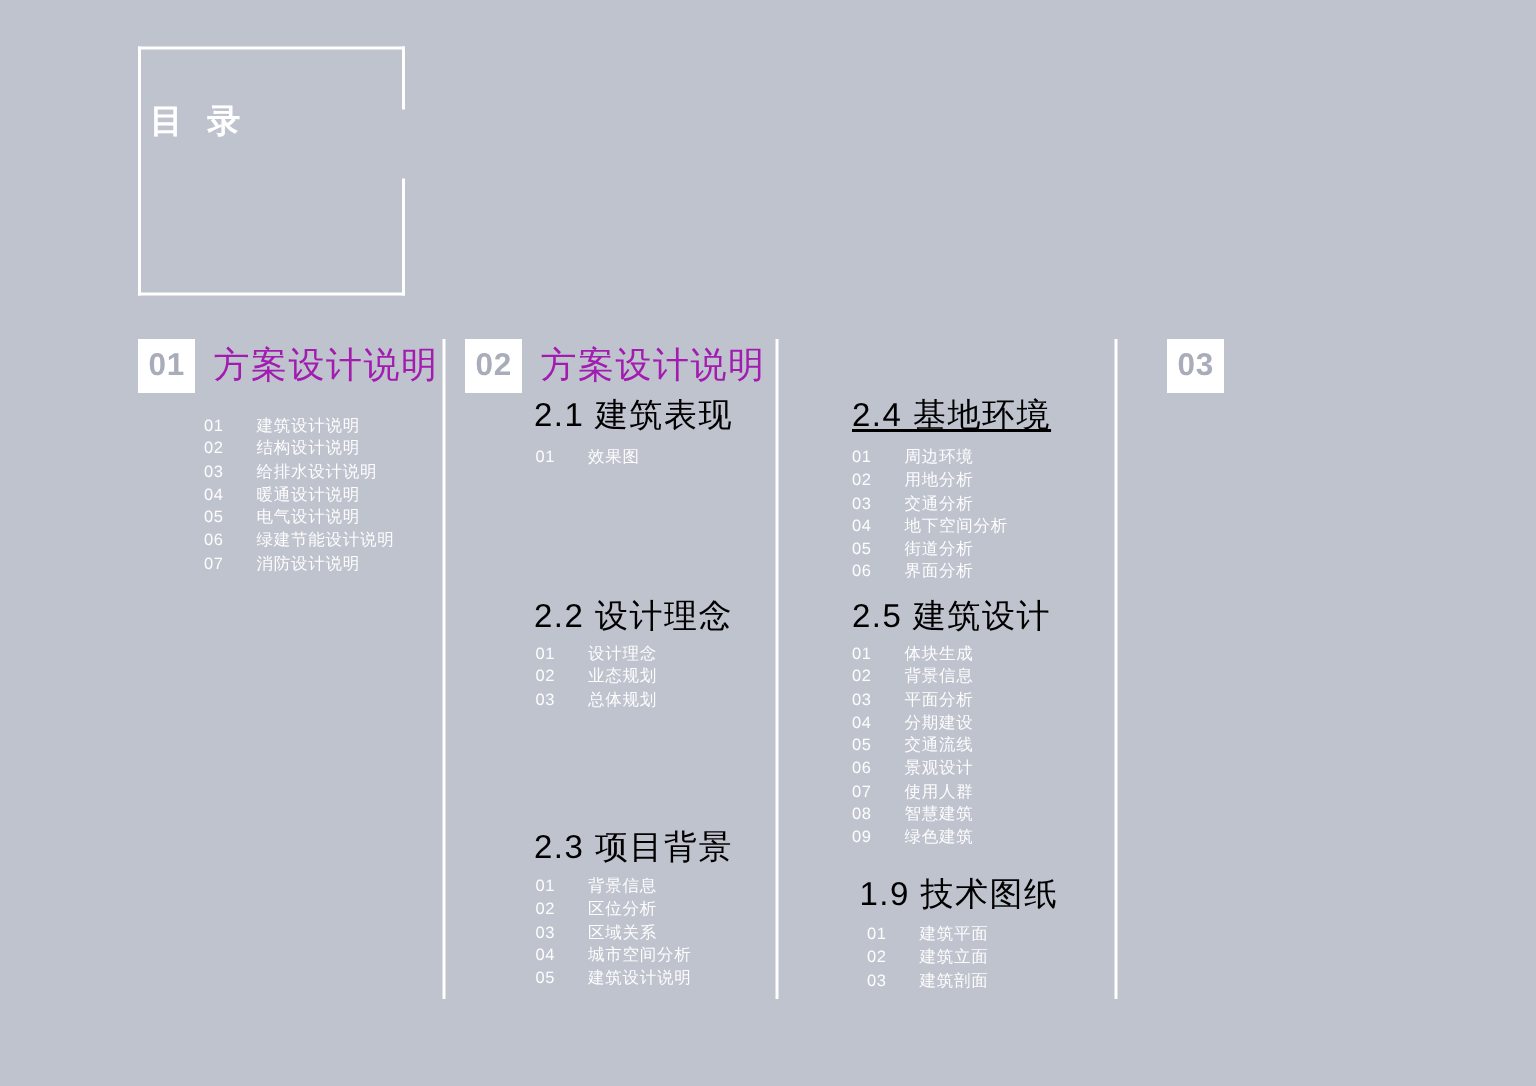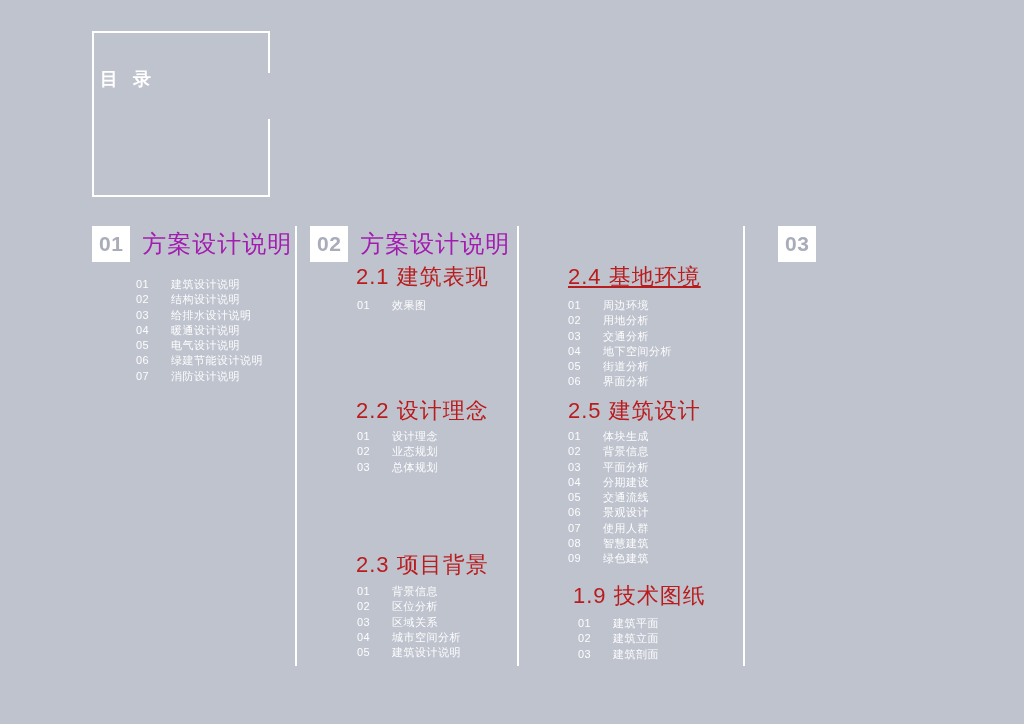--- a/index.html
+++ b/index.html
@@ -30,21 +30,21 @@
   .frame-bottom { left: 0; top: 164px; width: 178px; height: 2px; }
   .frame-right-upper { left: 176px; top: 0;  width: 2px; height: 42px; }
   .frame-right-lower { left: 176px; top: 88px; width: 2px; height: 78px; }
 
   #toc-title {
     position: absolute;
     left: 100px;
     top: 70px;
     width: 120px;
     color: #ffffff;
-    font-size: 18px;
+    font-size: 22px;
     font-weight: bold;
     letter-spacing: 5px;
     white-space: nowrap;
     line-height: 1;
   }
 
   
   .divider {
     position: absolute;
     top: 226px;
@@ -81,21 +81,21 @@
     line-height: 1;
   }
 
   #head-01 { left: 92px;  top: 226px; }
   #head-02 { left: 310px; top: 226px; }
   #head-03 { left: 778px; top: 226px; }
 
   
   .sub-head {
     position: absolute;
-    color: #b91c1c;
+    color: #000000;
     font-size: 22px;
     letter-spacing: 1px;
     white-space: nowrap;
     line-height: 1;
   }
 
   
   .item-list {
     position: absolute;
     margin: 0;

